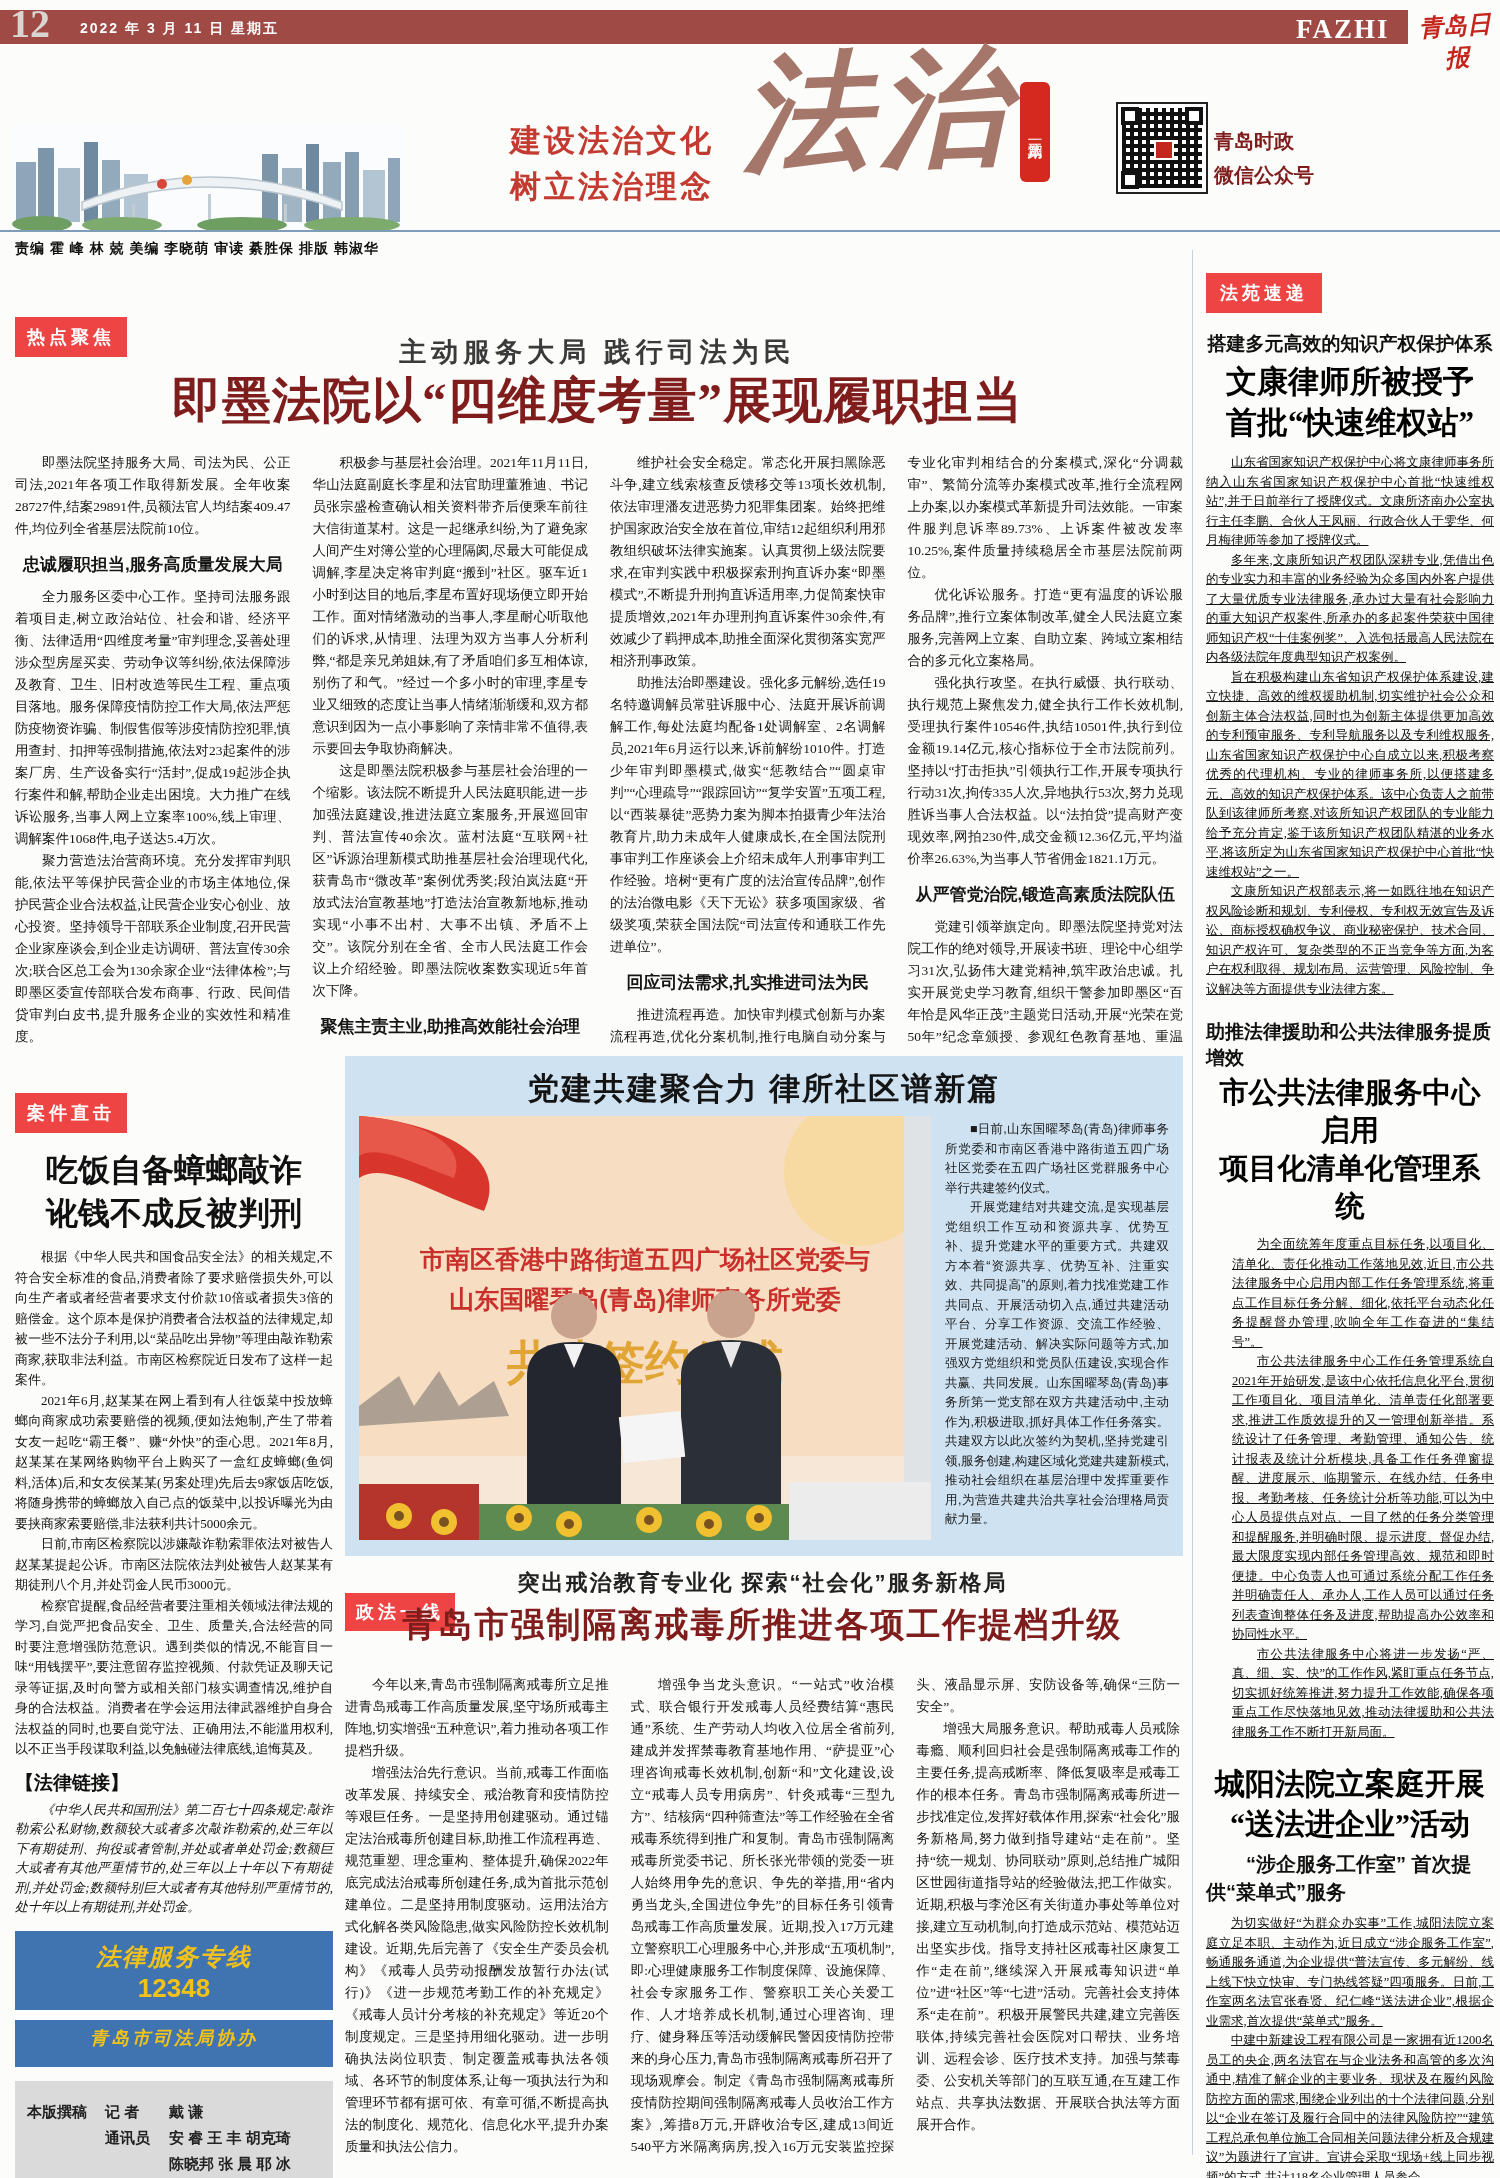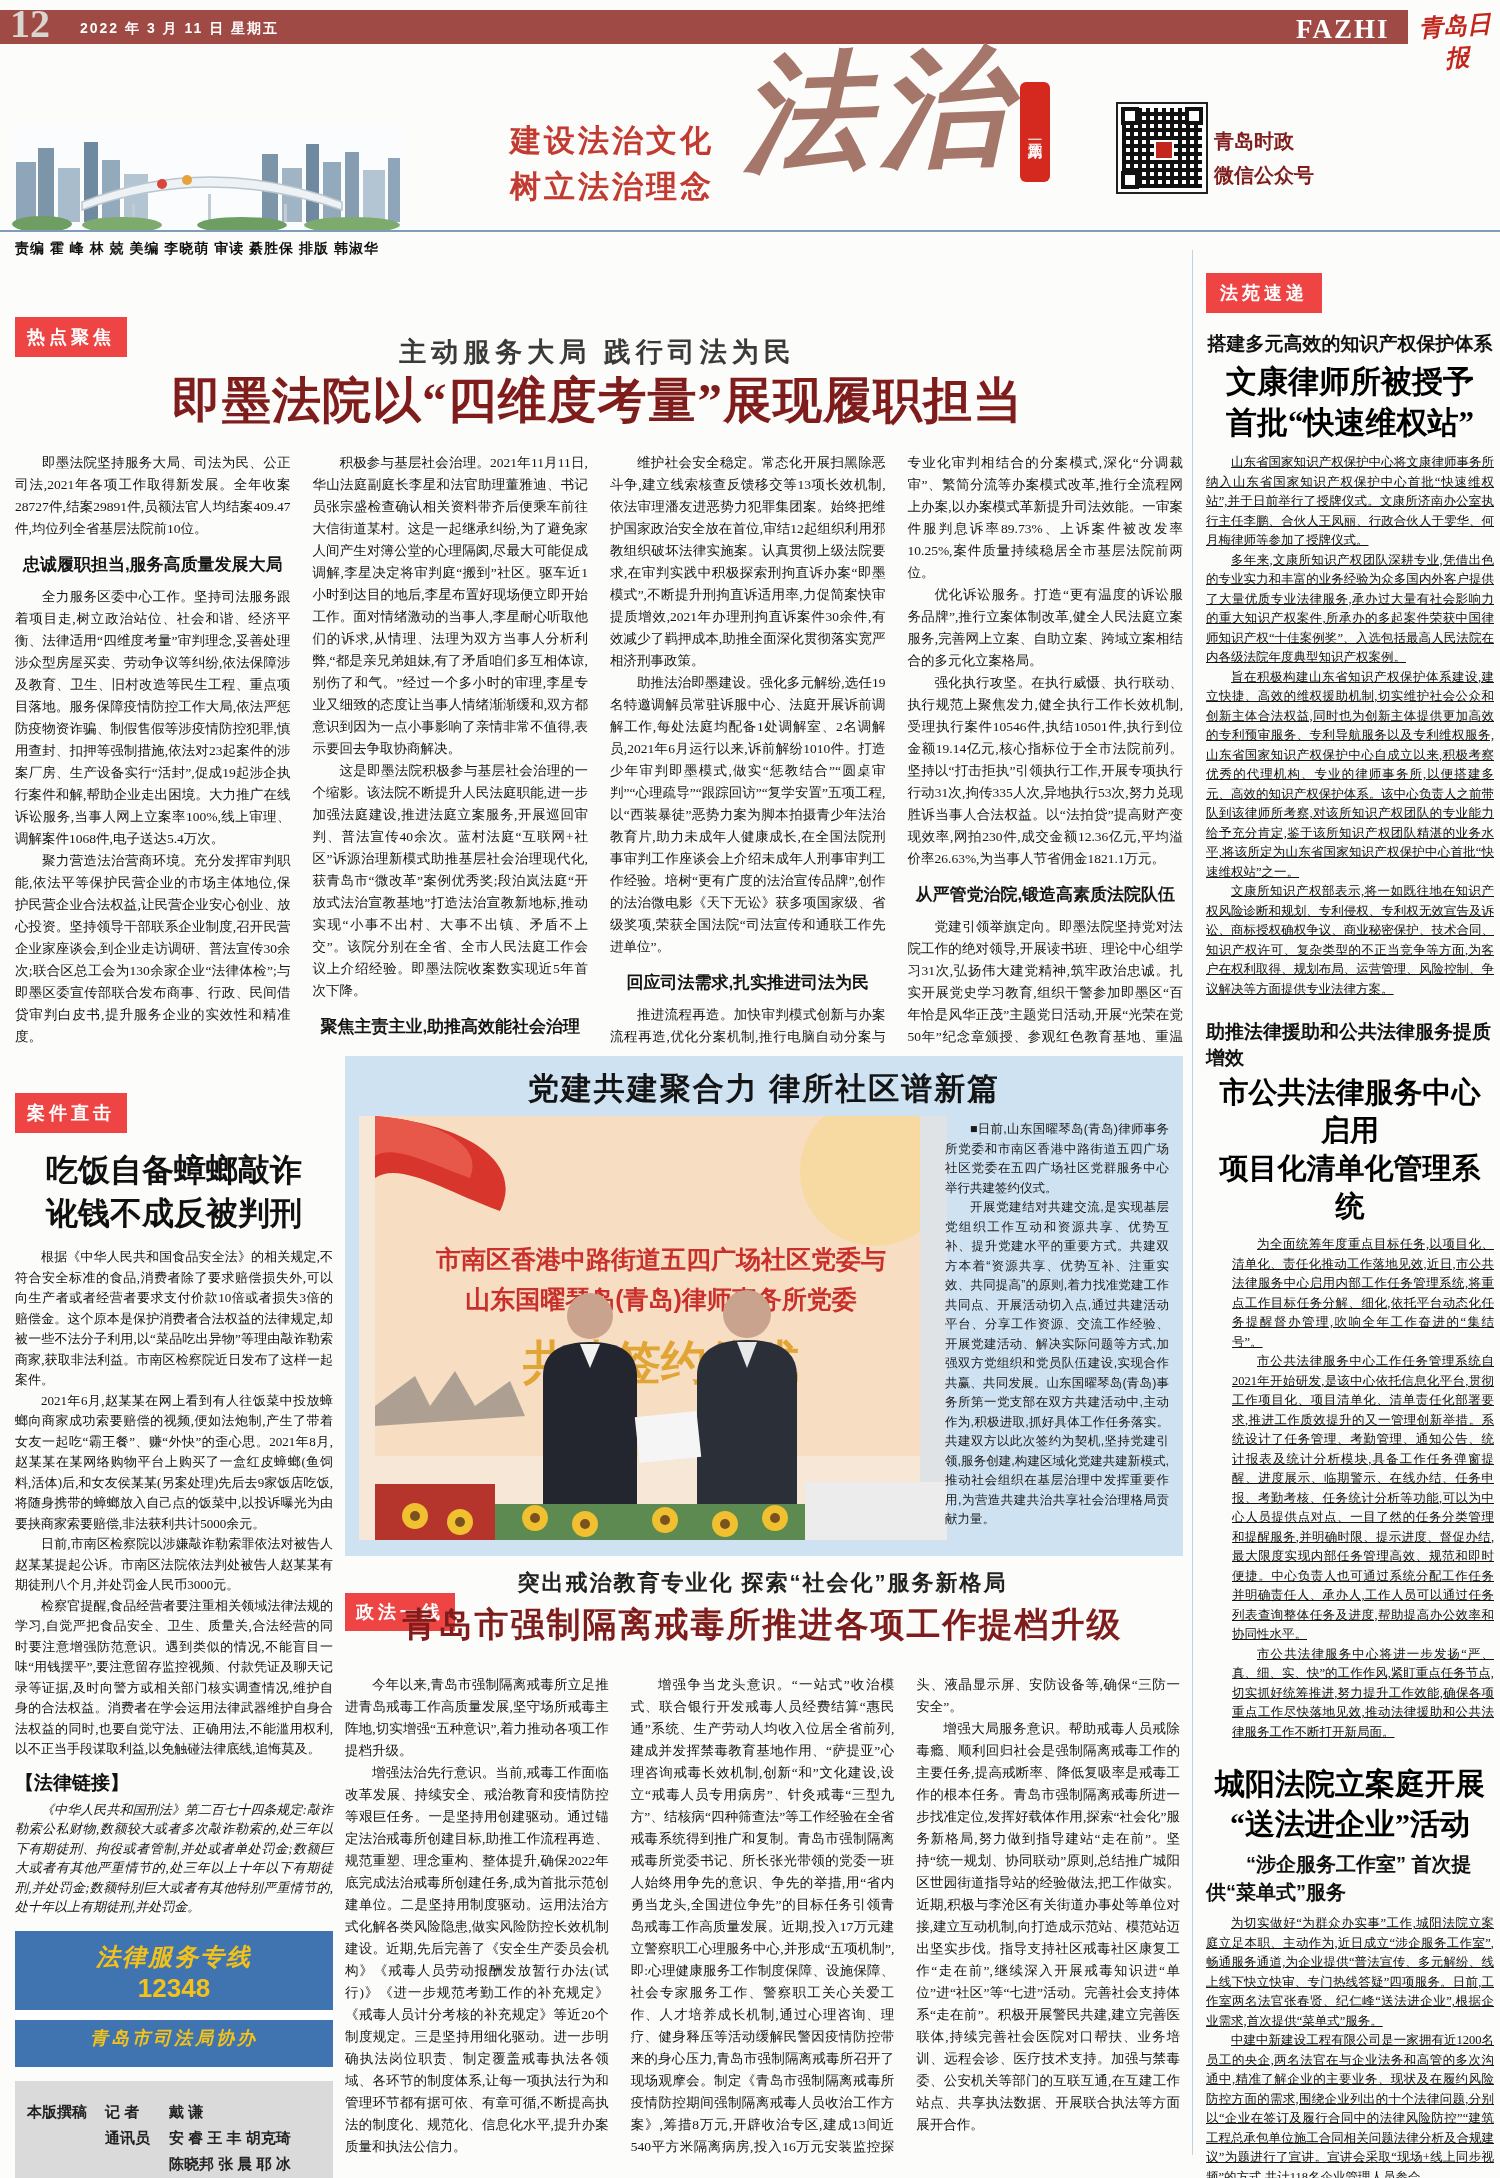--- a/index.html
+++ b/index.html
@@ -72,21 +72,21 @@
   
   .credits{margin-top:14px;background:#dadada;padding:18px 12px;font-family:"Liberation Sans","DejaVu Sans",sans-serif;
            font-size:15px;line-height:26px;font-weight:bold;color:#222;}
   .credits .row{display:flex;}
   .credits .lab{width:78px;}
   .credits .lab2{width:64px;}
   
   .feature{left:345px;top:1056px;width:838px;height:500px;background:#cfe2f1;}
   .feature-title{position:absolute;left:0;top:12px;width:100%;text-align:center;
        font-family:"Liberation Sans","DejaVu Sans",sans-serif;font-size:31px;font-weight:bold;letter-spacing:2px;color:#141414;}
-  .photo{position:absolute;left:14px;top:60px;width:572px;height:424px;background:#f6e7d6;overflow:hidden;padding-left:16px;}
+  .photo{position:absolute;left:14px;top:60px;width:572px;height:424px;background:#f6e7d6;overflow:hidden;}
   .caption{position:absolute;left:600px;top:64px;width:224px;font-family:"Liberation Sans","DejaVu Sans",sans-serif;
            font-size:12.5px;line-height:19.5px;text-align:justify;color:#1a1a1a;}
   .caption p{margin:0;text-indent:2em;}
   
   .zf-kicker{left:345px;top:1568px;width:835px;text-align:center;font-family:"Liberation Sans","DejaVu Sans",sans-serif;
              font-size:22px;font-weight:bold;letter-spacing:2px;color:#222;}
   .zf-head{left:345px;top:1602px;width:835px;font-size:34px;letter-spacing:2px;}
   .zf-body{left:345px;top:1674px;width:835px;height:498px;}
 </style>
 </head>

